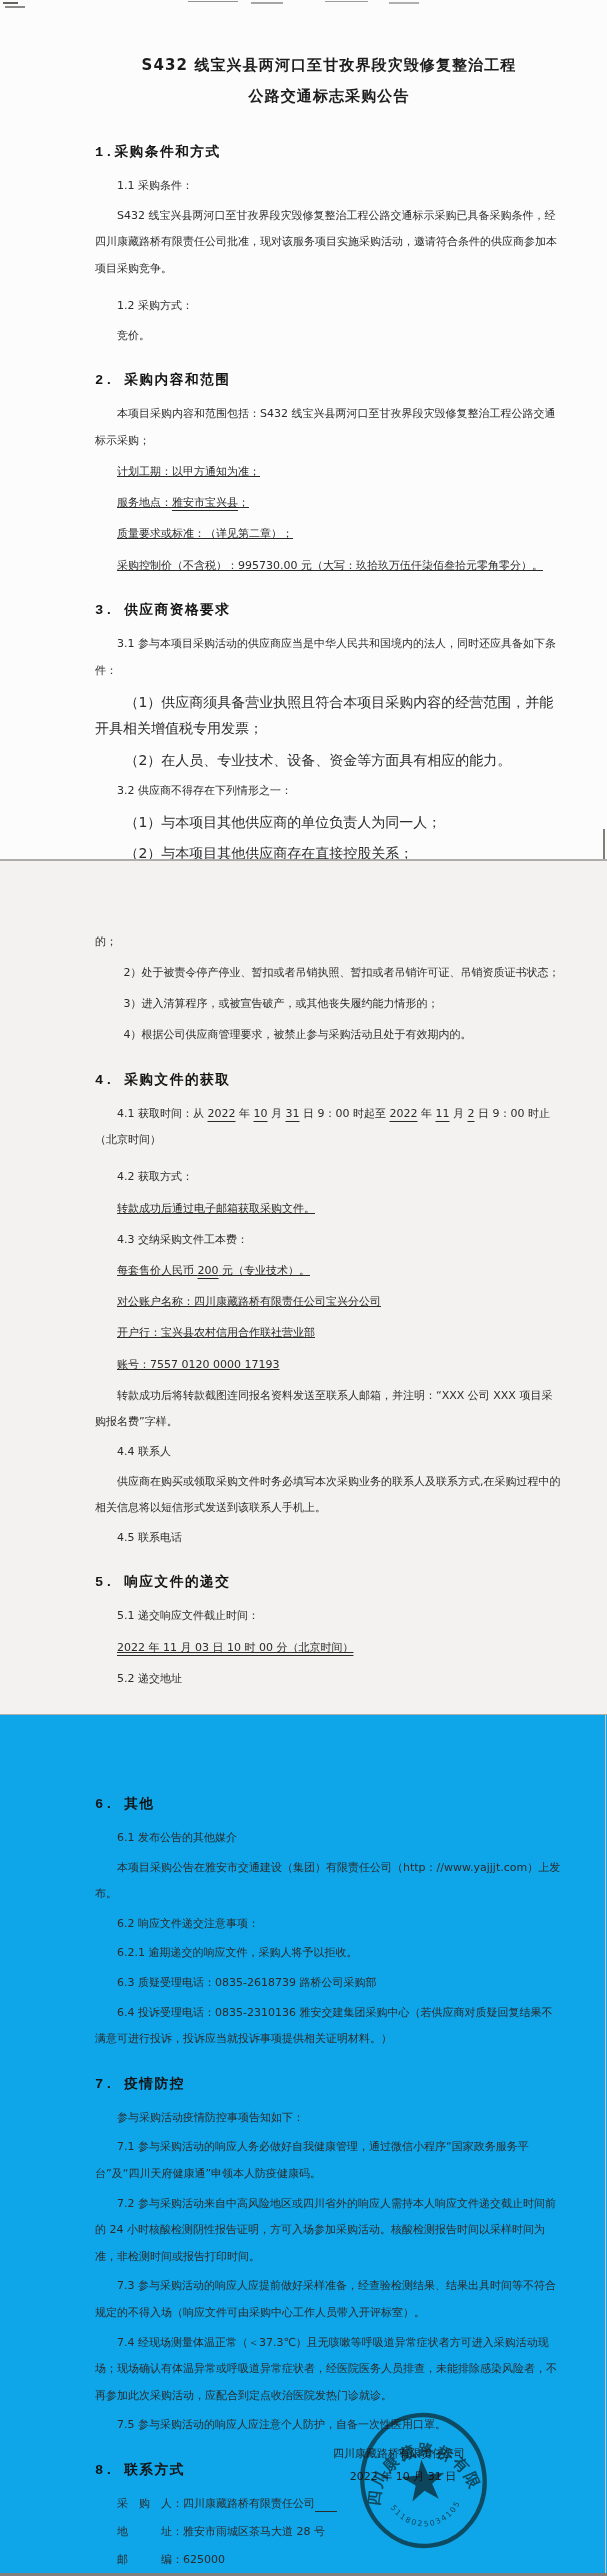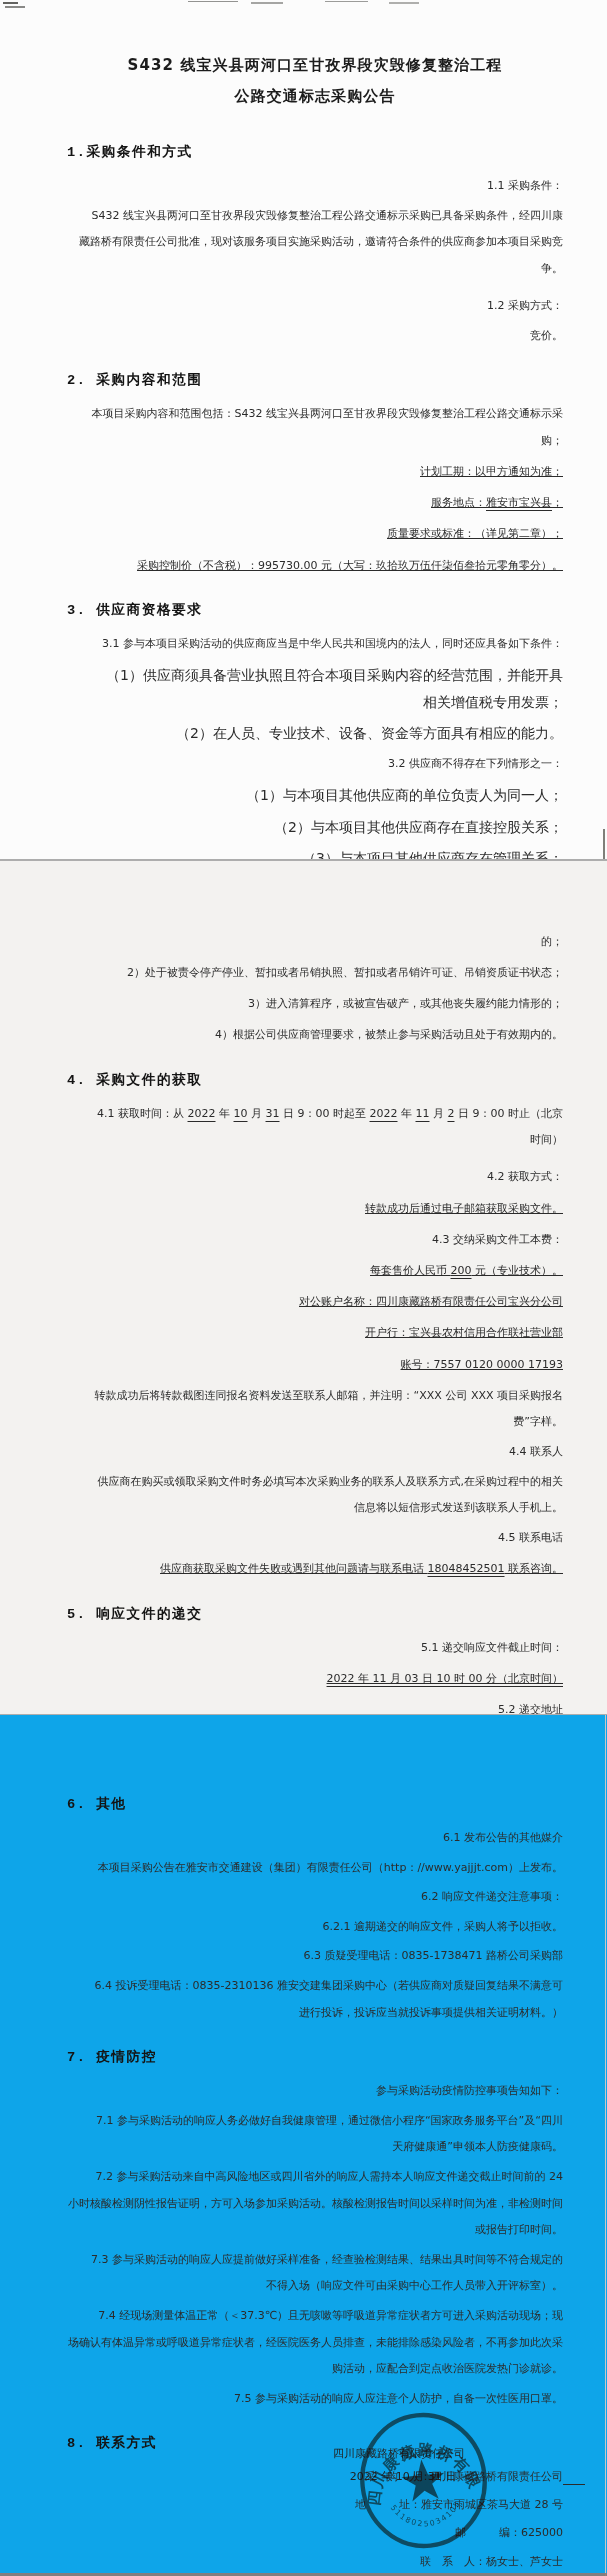--- a/index.html
+++ b/index.html
@@ -2,33 +2,33 @@
 <html style="font-size:12px"><head>
 <meta charset="utf-8">
 <style>
   html,body{margin:0;padding:0;background:#e8e8e8;}
   body{width:607px;font-family:"DejaVu Sans","Liberation Sans",sans-serif;}
   .page{position:relative;width:607px;overflow:hidden;color:#2b2b2b;}
   .p1{height:859px;background:#fcfcfc;}
   .p2{height:853px;background:#f3f2f0;}
   .p3{height:861px;background:#0ea5e9;}
   .sep{height:1.5px;background:#9a9a9a;opacity:.75;}
-  .content{padding:8px 44px 0 67px;}
+  .content{padding:8px 44px 0 67px;margin-left:28px;}
   .p1 .content{padding-top:50px;}
   .p2 .content{padding-top:65px;}
   .p3 .content{padding-top:58px;}
   .title{font-size:15px;line-height:31px;font-weight:700;text-align:center;letter-spacing:1.1px;color:#1c1c1c;}
   .h{font-size:13.7px;font-weight:700;letter-spacing:1.5px;color:#141414;margin:20px 0 9px 0;line-height:23px;font-family:Liberation Mono, monospace;}
   .sub{font-size:11px;line-height:26.6px;margin:3px 0;text-indent:2em;}
   .para{font-size:11px;line-height:26.6px;margin:3px 0;text-indent:2em;}
   .cont{font-size:11px;line-height:26.6px;margin:3px 0;text-indent:0;}
   .kv{font-size:11px;line-height:26.6px;margin:4.6px 0;text-indent:2em;text-decoration:underline;}
   .item{font-size:14px;line-height:26.6px;margin:4.6px 0;text-indent:2.1em;}
   .subitem{font-size:11px;line-height:26.6px;margin:4.6px 0;text-indent:2.6em;}
-  p{margin:0;text-align:right;}
+  p{margin:0;}
   .u{text-decoration:underline;text-underline-offset:3.8px;}
   .gap-s{height:4.6px;}
   .gap-m{height:9px;}
   .contact-line{font-size:11px;line-height:26.6px;margin:1.5px 0;text-indent:2em;}
   .signature{position:absolute;left:333px;top:727px;z-index:1;font-size:11px;color:#222;}
   .signature .sig-company{line-height:23px;}
   .signature .sig-date{line-height:23px;padding-left:16.7px;}
   .stamp{position:absolute;left:358px;top:695px;width:131px;height:141px;z-index:2;
          transform:rotate(-6deg);opacity:.82;mix-blend-mode:multiply;pointer-events:none;}
   .artifact{position:absolute;background:#3c3c38;}
@@ -97,40 +97,39 @@
     <p class="kv">转款成功后通过电子邮箱获取采购文件。</p>
     <p class="sub">4.3 交纳采购文件工本费：</p>
     <p class="kv"><span>每套售价人民币 </span><span class="u">200</span><span> 元（专业技术）。</span></p>
     <p class="kv">对公账户名称：四川康藏路桥有限责任公司宝兴分公司</p>
     <p class="kv">开户行：宝兴县农村信用合作联社营业部</p>
     <p class="kv">账号：7557 0120 0000 17193</p>
     <p class="para">转款成功后将转款截图连同报名资料发送至联系人邮箱，并注明：“XXX 公司 XXX 项目采购报名费”字样。</p>
     <p class="sub">4.4 联系人</p>
     <p class="para">供应商在购买或领取采购文件时务必填写本次采购业务的联系人及联系方式,在采购过程中的相关信息将以短信形式发送到该联系人手机上。</p>
     <p class="sub">4.5 联系电话</p>
-    <p class="kv"><span>供应商获取采购文件失败或遇到其他问题请与联系电话 </span><span class="u">18048452501</span><span> 联系咨询。</span></p>
     <div class="h">5. 响应文件的递交</div>
     <p class="sub">5.1 递交响应文件截止时间：</p>
     <p class="kv"><span class="u">2022 年 11 月 03 日 10 时 00 分（北京时间）</span></p>
     <p class="sub">5.2 递交地址</p>
 
   </div>
 </div>
 
 <div class="sep"></div>
 
 <div class="page p3">
   <div class="p3-right-edge"></div>
   <div class="content">
     <div class="h">6. 其他</div>
     <p class="sub">6.1 发布公告的其他媒介</p>
     <p class="para">本项目采购公告在雅安市交通建设（集团）有限责任公司（http：//www.yajjjt.com）上发布。</p>
     <p class="sub">6.2 响应文件递交注意事项：</p>
     <p class="sub">6.2.1 逾期递交的响应文件，采购人将予以拒收。</p>
-    <p class="sub">6.3 质疑受理电话：0835-1738471 路桥公司采购部</p>
+    <p class="sub">6.3 质疑受理电话：0835-2618739 路桥公司采购部</p>
     <p class="para">6.4 投诉受理电话：0835-2310136 雅安交建集团采购中心（若供应商对质疑回复结果不满意可进行投诉，投诉应当就投诉事项提供相关证明材料。）</p>
     <div class="h">7. 疫情防控</div>
     <p class="para">参与采购活动疫情防控事项告知如下：</p>
     <p class="para">7.1 参与采购活动的响应人务必做好自我健康管理，通过微信小程序“国家政务服务平台”及“四川天府健康通”申领本人防疫健康码。</p>
     <p class="para">7.2 参与采购活动来自中高风险地区或四川省外的响应人需持本人响应文件递交截止时间前的 24 小时核酸检测阴性报告证明，方可入场参加采购活动。核酸检测报告时间以采样时间为准，非检测时间或报告打印时间。</p>
     <p class="para">7.3 参与采购活动的响应人应提前做好采样准备，经查验检测结果、结果出具时间等不符合规定的不得入场（响应文件可由采购中心工作人员带入开评标室）。</p>
     <p class="para">7.4 经现场测量体温正常（＜37.3℃）且无咳嗽等呼吸道异常症状者方可进入采购活动现场；现场确认有体温异常或呼吸道异常症状者，经医院医务人员排查，未能排除感染风险者，不再参加此次采购活动，应配合到定点收治医院发热门诊就诊。</p>
     <p class="para">7.5 参与采购活动的响应人应注意个人防护，自备一次性医用口罩。</p>
     <div class="h">8. 联系方式</div>
     <p class="contact-line"><span>采　购　人：四川康藏路桥有限责任公司</span><span class="u">　　</span></p>

